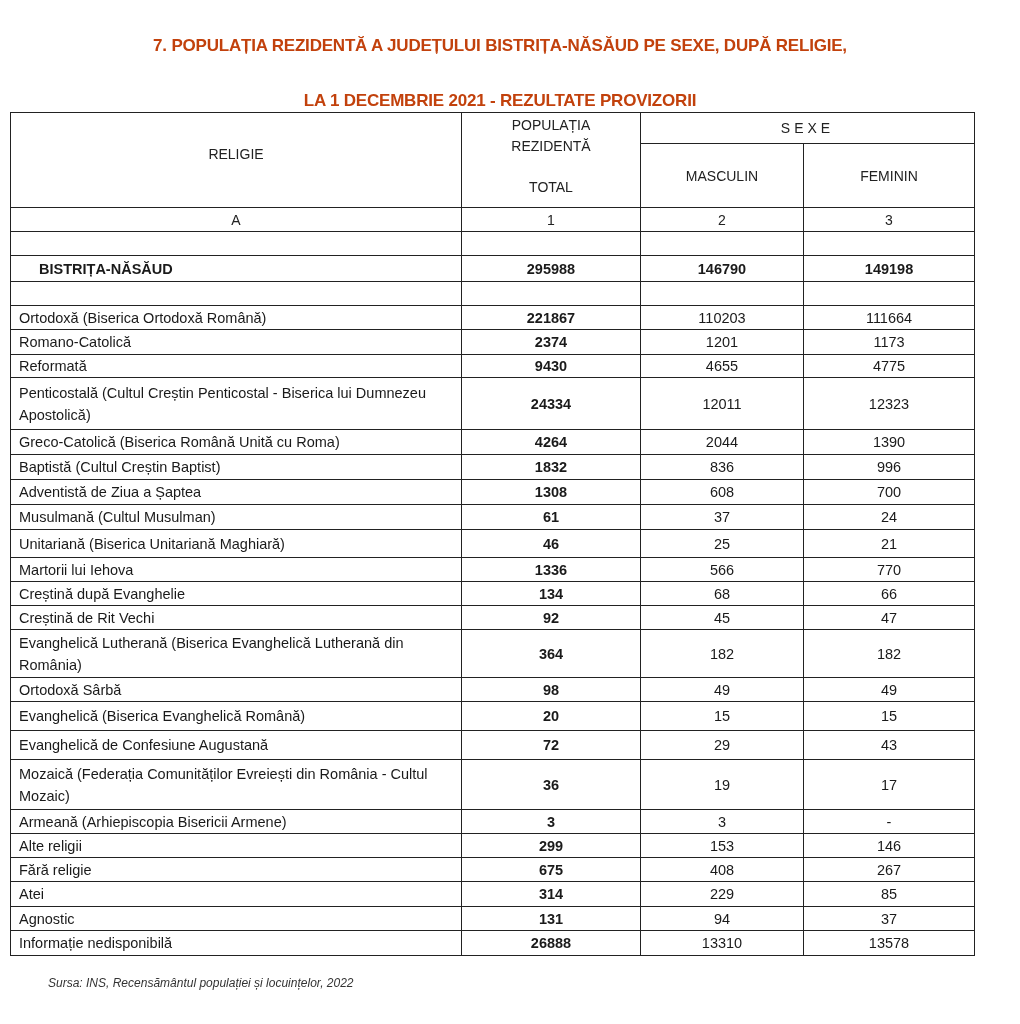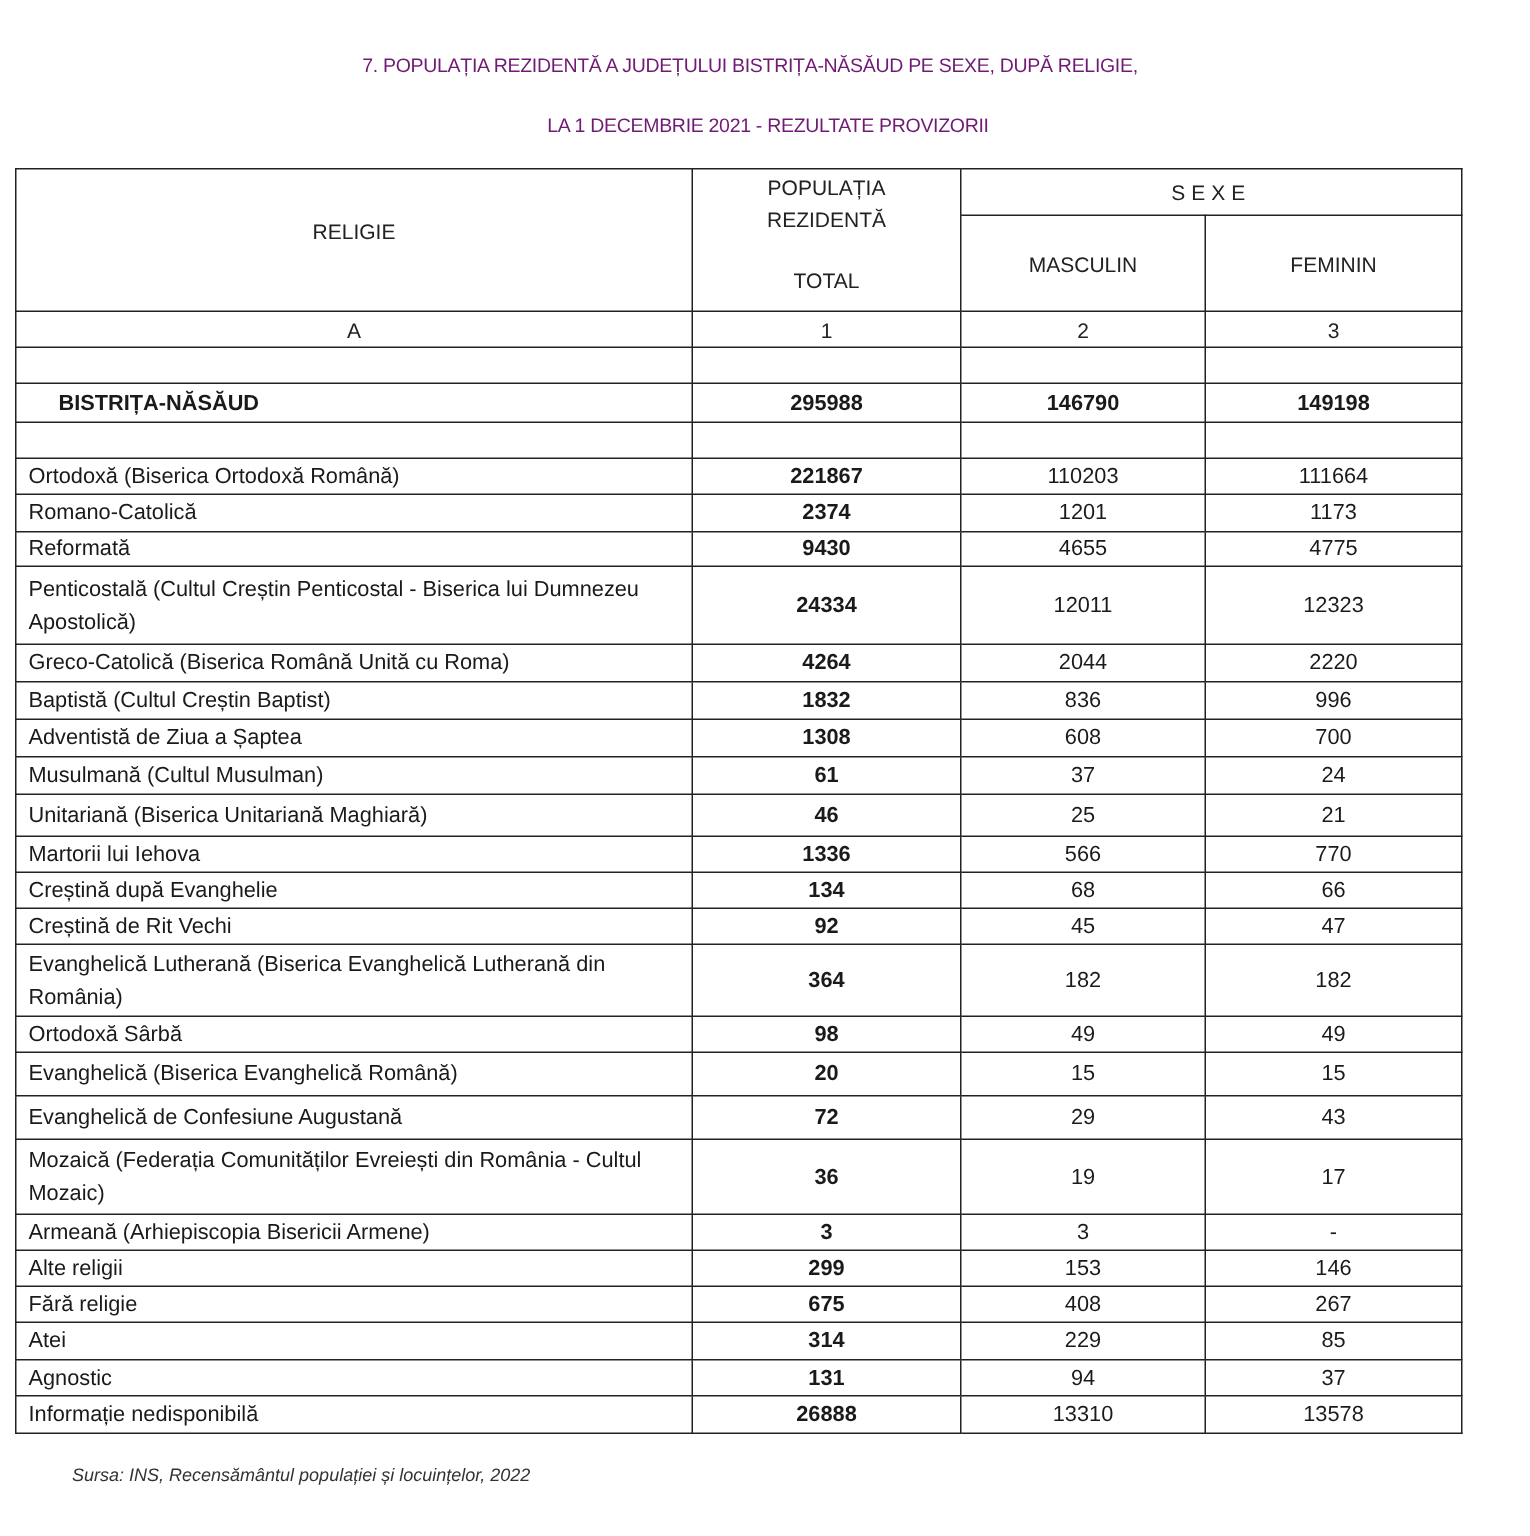--- a/index.html
+++ b/index.html
@@ -2,24 +2,24 @@
 <html><head>
 <meta charset="utf-8">
 <style>
   html, body { margin: 0; padding: 0; background: #ffffff; }
   body {
     width: 1020px; height: 1024px; position: relative; overflow: hidden;
     font-family: "Liberation Sans", "DejaVu Sans", sans-serif; color: #1a1a1a;
   }
   .title {
     position: absolute; left: 0; width: 1000px; text-align: center;
-    font-weight: normal; font-size: 13px; letter-spacing: -0.2px; color: #701a75;
+    font-weight: bold; font-size: 17px; letter-spacing: -0.2px; color: #c2410c;
   }
   .title.l1 { top: 36px; }
-  .title.l2 { top: 76px; padding-left: 12px; }
+  .title.l2 { top: 91px; }
   table.main {
     position: absolute; left: 10px; top: 112px; width: 965px;
     border-collapse: collapse; table-layout: fixed; font-size: 14.5px;
   }
   table.main td {
     border: 1.5px solid #222; padding: 0 8px; vertical-align: middle;
     line-height: 22px; overflow: hidden;
   }
   .c0 { width: 451px; }
   .c1 { width: 179px; }
@@ -111,21 +111,21 @@
       <tr style="height: 52px;">
         <td class="lbl">Penticostală (Cultul Creștin Penticostal - Biserica lui Dumnezeu Apostolică)</td>
         <td class="num b">24334</td>
         <td class="num">12011</td>
         <td class="num">12323</td>
       </tr>
       <tr style="height: 25px;">
         <td class="lbl">Greco-Catolică (Biserica Română Unită cu Roma)</td>
         <td class="num b">4264</td>
         <td class="num">2044</td>
-        <td class="num">2220</td>
+        <td class="num">1390</td>
       </tr>
       <tr style="height: 25px;">
         <td class="lbl">Baptistă (Cultul Creștin Baptist)</td>
         <td class="num b">1832</td>
         <td class="num">836</td>
         <td class="num">996</td>
       </tr>
       <tr style="height: 25px;">
         <td class="lbl">Adventistă de Ziua a Șaptea</td>
         <td class="num b">1308</td>

